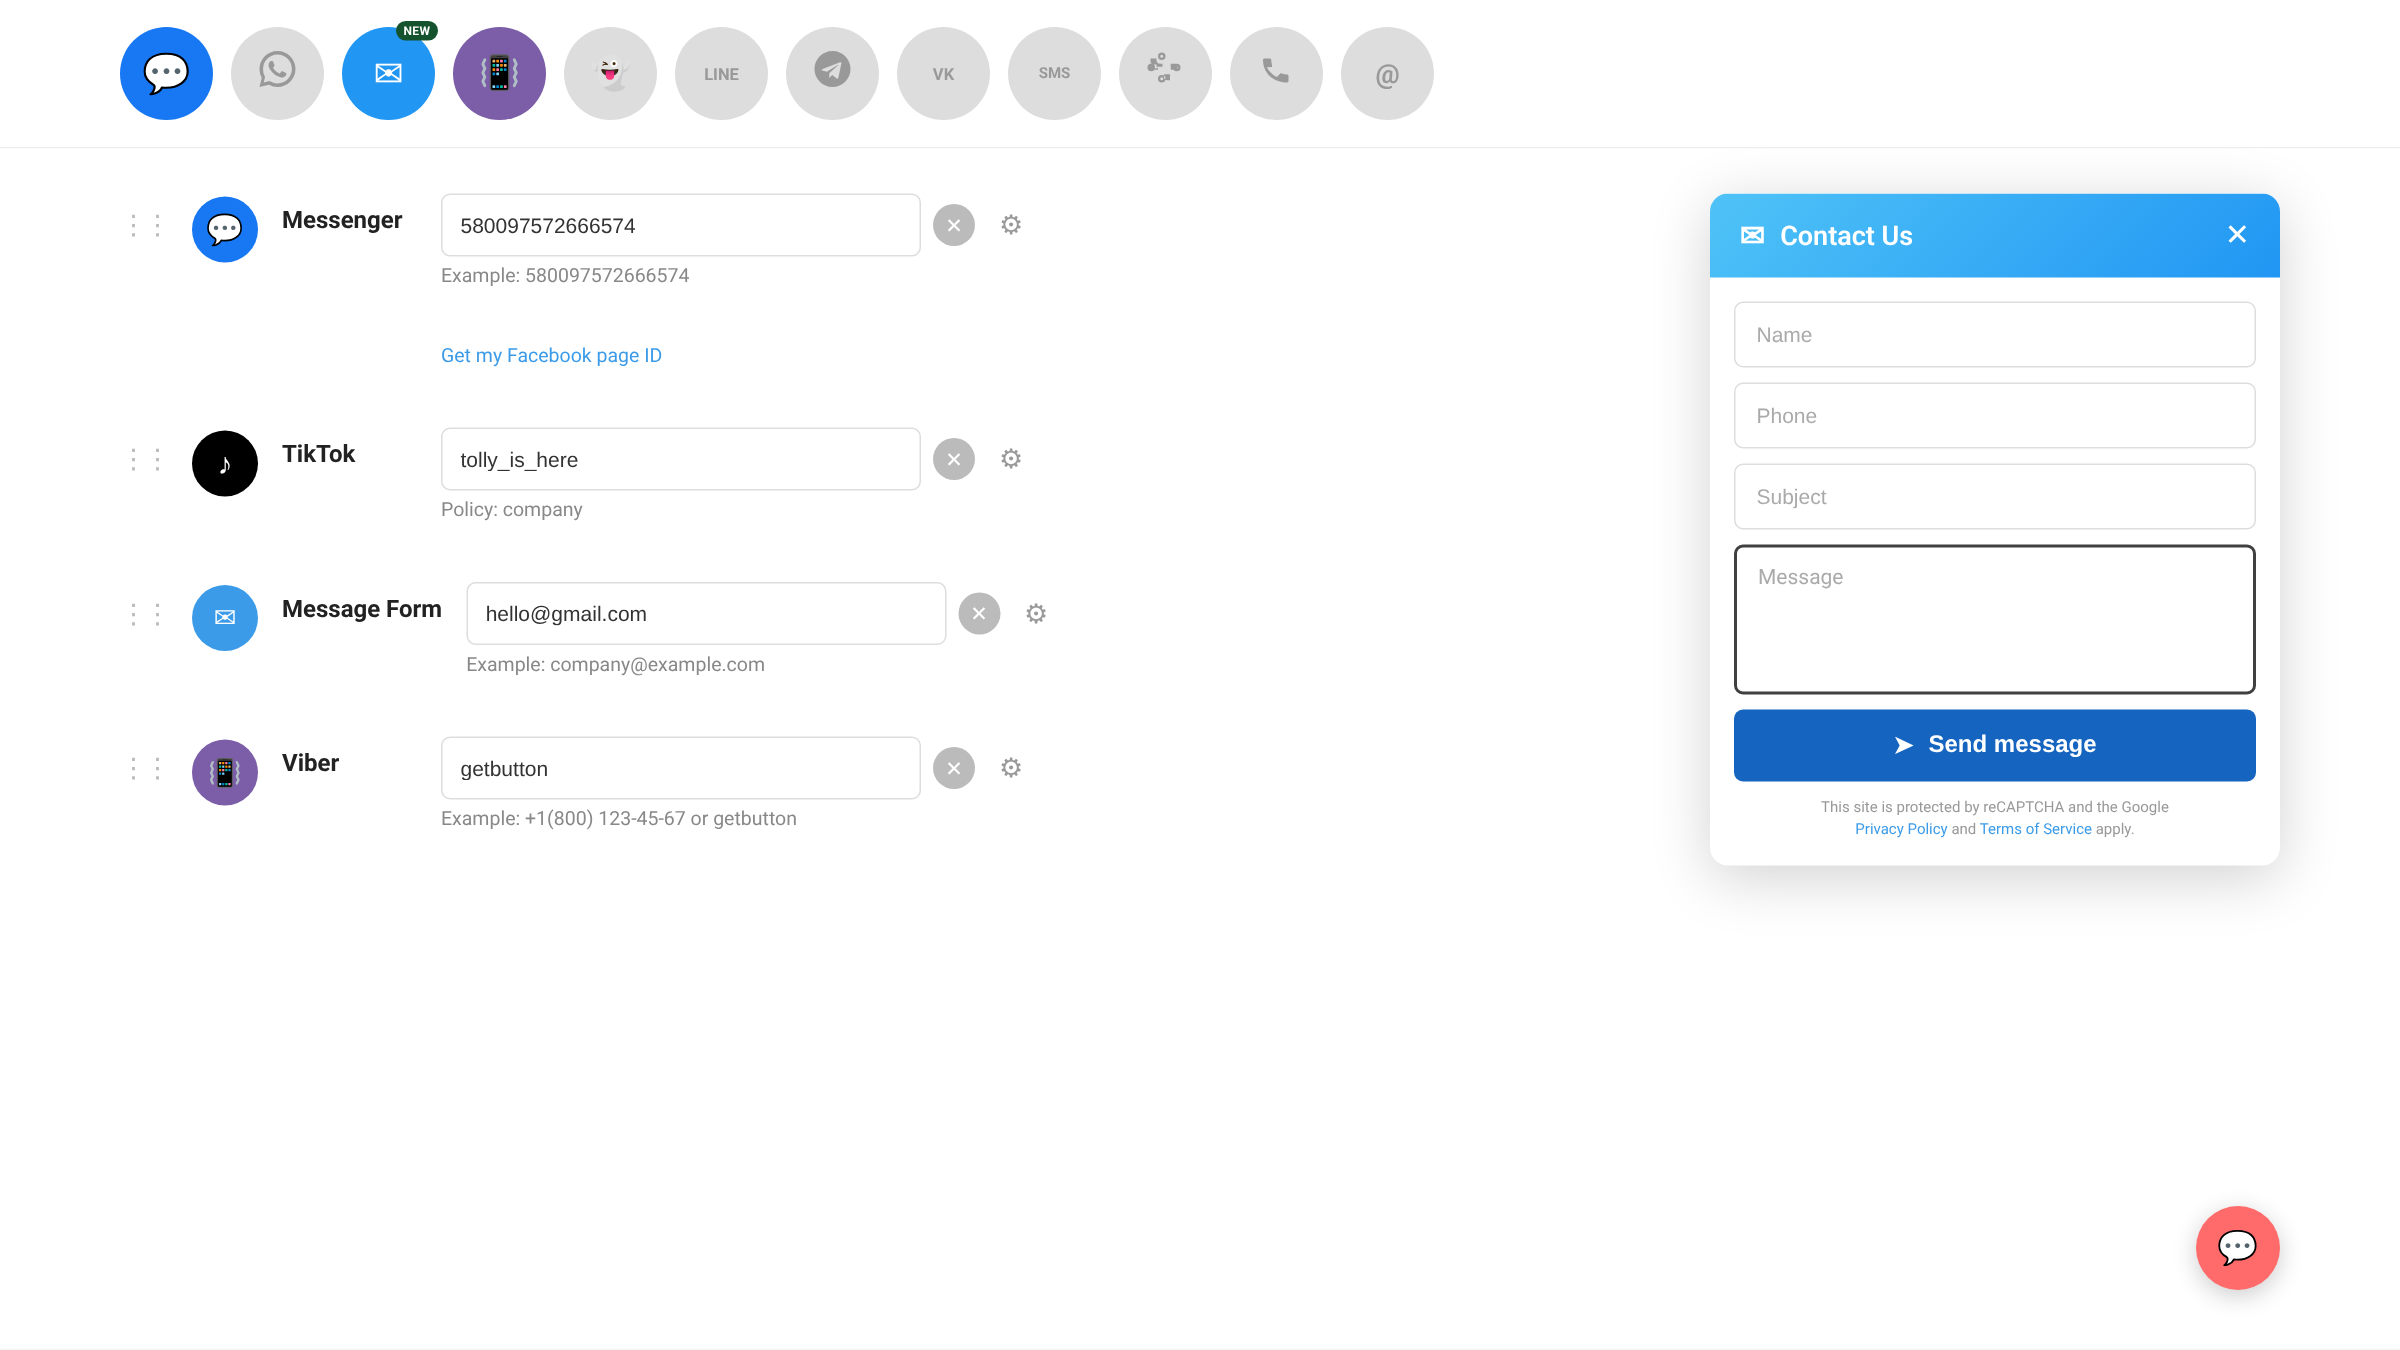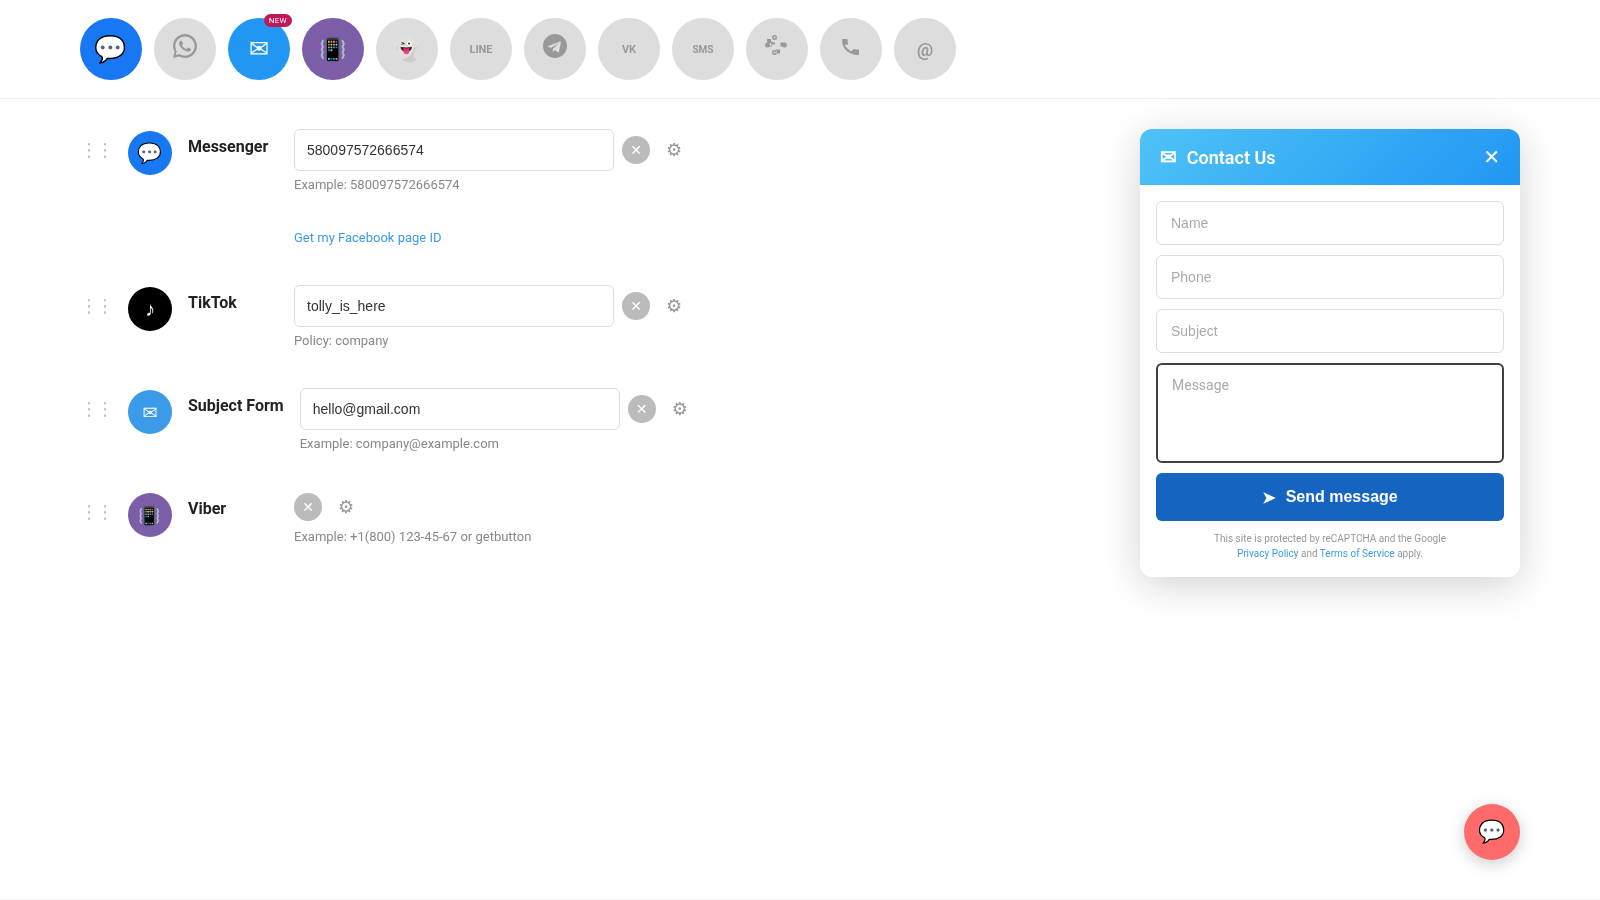--- a/index.html
+++ b/index.html
@@ -32,24 +32,24 @@
       font-size: 26px;
       flex-shrink: 0;
     }
     .channel-icon.active-blue { background: #1877F2; color: #fff; }
     .channel-icon.active-purple { background: #7B5EA7; color: #fff; }
     .channel-icon.gray { background: #ddd; color: #888; }
     .new-badge {
       position: absolute;
       top: -4px;
       right: -2px;
-      background: #be185d;
+      background: #14532d;
       color: #fff;
       font-size: 8px;
-      font-weight: normal;
+      font-weight: bold;
       border-radius: 8px;
       padding: 2px 5px;
       letter-spacing: 0.3px;
     }
 
     
     .main-content {
       padding: 30px 80px;
       background: #fff;
       min-height: calc(900px - 100px);
@@ -369,39 +369,40 @@
       </div>
       <span class="example-text">Policy: company</span>
     </div>
   </div>
 
   <div class="channel-row">
     <span class="drag-handle">⋮⋮</span>
     <div class="channel-logo contact-form">
       <span style="font-size:18px;">✉</span>
     </div>
-    <span class="channel-name">Subject Form</span>
+    <span class="channel-name">Message Form</span>
     <div class="channel-input-group">
       <div class="input-row">
         <input class="channel-input" type="text" value="hello@gmail.com" style="">
         <button class="input-clear-btn">✕</button>
         <button class="input-settings-btn">⚙</button>
       </div>
       <span class="example-text">Example: company@example.com</span>
     </div>
   </div>
 
   <div class="channel-row">
     <span class="drag-handle">⋮⋮</span>
     <div class="channel-logo viber">
       <span style="font-size:18px;">📳</span>
     </div>
     <span class="channel-name">Viber</span>
     <div class="channel-input-group">
       <div class="input-row">
+        <input class="channel-input" type="text" value="getbutton" style="">
         <button class="input-clear-btn">✕</button>
         <button class="input-settings-btn">⚙</button>
       </div>
       <span class="example-text">Example: +1(800) 123-45-67 or getbutton</span>
     </div>
   </div>
 
   <div class="contact-panel">
     <div class="panel-header">
       <div class="panel-header-title">

